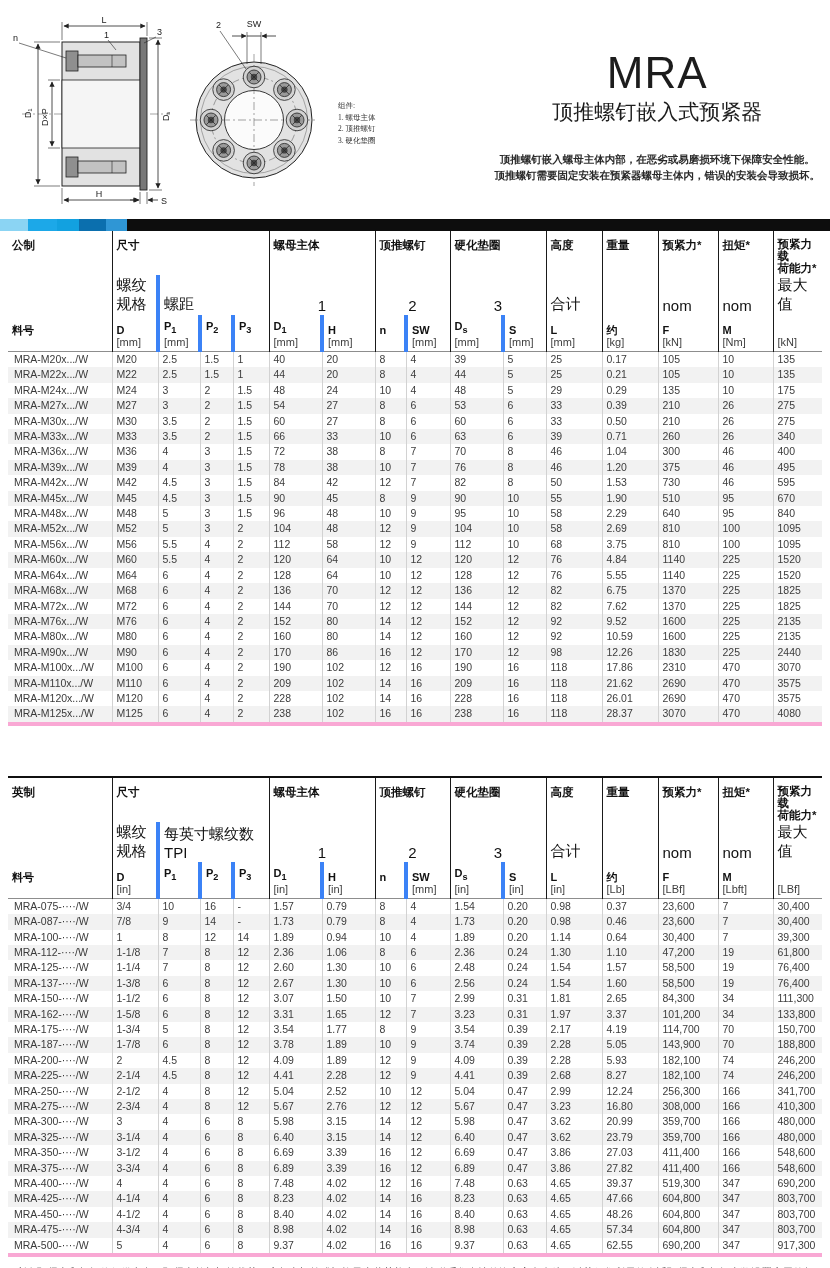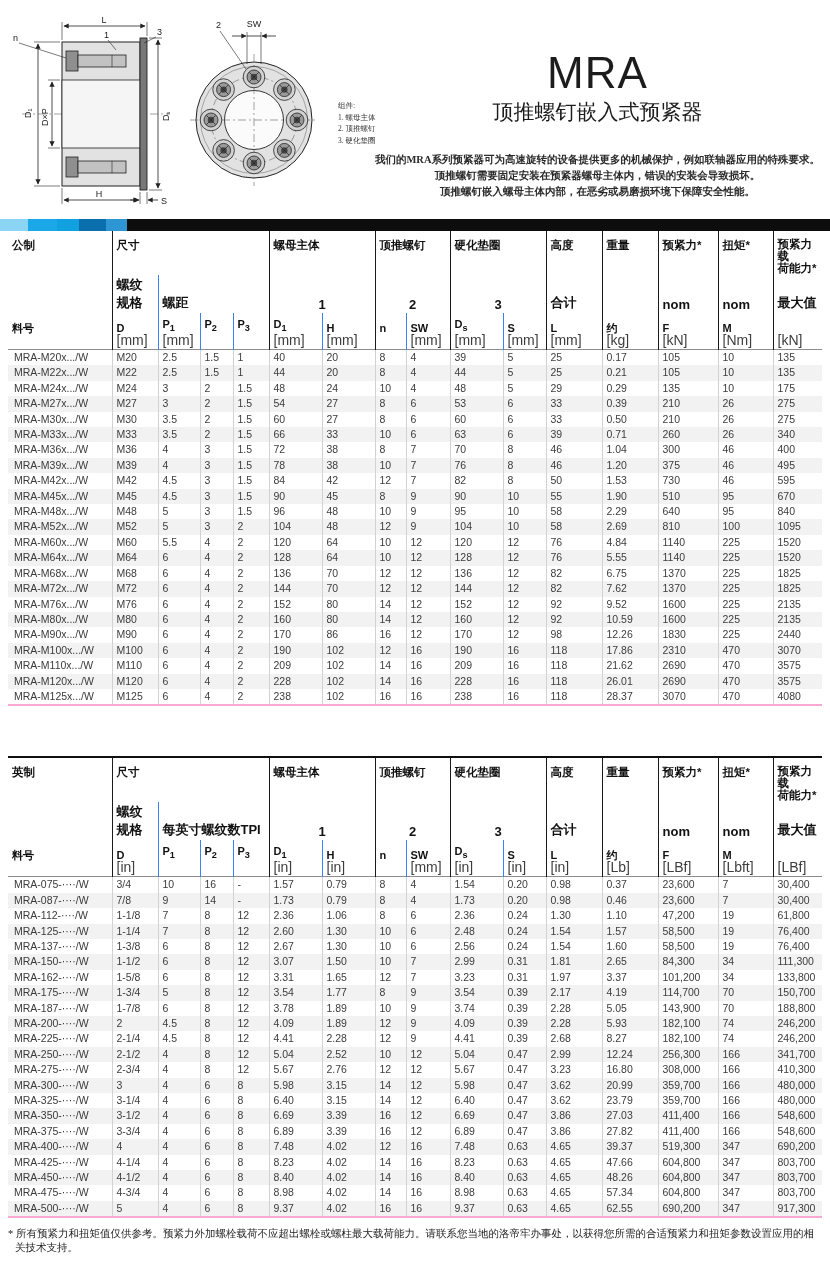--- a/index.html
+++ b/index.html
@@ -13,33 +13,33 @@
   .desc{margin-top:27px;font-family:"Liberation Serif",serif;font-size:10.5px;line-height:16px;color:#2a2a2a;font-weight:bold;}
   .bar{display:flex;height:12px;width:830px;}
   .bar div{height:12px;}
   .tbl-wrap{margin:0 8px;}
   .imp-wrap{margin-top:50px;}
   table.spec{border-collapse:collapse;table-layout:fixed;width:814px;}
   table.spec.imp{border-top:2px solid #101010;}
   .spec th,.spec td{padding:1px 4px;text-align:left;font-weight:normal;vertical-align:bottom;}
   .spec thead{border-bottom:1px solid #8d8d8d;}
   .spec th.grp{font-size:11.5px;font-weight:bold;color:#111;vertical-align:top;padding-top:7px;height:24px;}
-  .spec th.sub{font-size:13px;font-weight:bold;color:#111;height:20px;vertical-align:bottom;}
+  .spec th.sub{font-size:15px;font-weight:normal;color:#111;height:20px;vertical-align:bottom;}
   .spec th.head{font-size:11px;color:#111;height:32px;vertical-align:bottom;padding-bottom:3px;margin-top:11px;}
   .spec th .sym{font-weight:bold;line-height:12px;}
-  .spec th .unit{font-weight:normal;font-size:14px;color:#3d3d3d;line-height:12px;}
+  .spec th .unit{font-weight:normal;font-size:11px;color:#3d3d3d;line-height:12px;}
   .spec th.ctr{text-align:center;}
   .spec th.cap div{line-height:12px;}
   .spec th.bl{border-left:1px solid #1a1a1a;}
-  .spec th.gl{border-left:1px solid #3b82f6;}
+  .spec th.gl{border-left:4px solid #3b82f6;}
   .spec td{font-size:10.5px;color:#3c3c3c;line-height:13.4px;height:13.4px;white-space:nowrap;overflow:hidden;}
   .spec td.bv{border-left:1px solid #d2d2d2;}
   .spec td.part{padding-left:6px;color:#3a3a3a;}
   .spec tbody tr:nth-child(even){background:#f2f2f2;}
-  .spec tbody{border-bottom:2px solid #f9a8d4;}
+  .spec tbody{border-bottom:4px solid #f9a8d4;}
   .footnotes{margin:9px 8px 0 8px;font-family:"Liberation Serif",serif;font-size:10.5px;
     color:#1e1e1e;line-height:13.5px;}
   .footnotes p{margin:0;}
   .fn-star{text-indent:-7px;padding-left:7px;}
   svg text{font-family:"Liberation Sans",sans-serif;font-size:9px;fill:#1a1a1a;}
   svg .dim{stroke:#222;stroke-width:.8;}
   svg .ext{stroke:#222;stroke-width:.6;}
   svg .cl{stroke:#666;stroke-width:.6;stroke-dasharray:8 3 2 3;}
   svg .ldr{stroke:#222;stroke-width:.6;}
 </style>
@@ -186,23 +186,22 @@
       <div>1. 螺母主体</div>
       <div>2. 顶推螺钉</div>
       <div>3. 硬化垫圈</div>
     </div>
   </div>
 
   <div class="title-block">
     <div class="brand">MRA</div>
     <div class="subtitle">顶推螺钉嵌入式预紧器</div>
     <div class="desc">
-      <div>我们的MRA系列预紧器可为高速旋转的设备提供更多的机械保护，例如联轴器应用的特殊要求。</div>
+      <div>顶推螺钉嵌入螺母主体内部，在恶劣或易磨损环境下保障安全性能。</div>
       <div>顶推螺钉需要固定安装在预紧器螺母主体内，错误的安装会导致损坏。</div>
-      <div>顶推螺钉嵌入螺母主体内部，在恶劣或易磨损环境下保障安全性能。</div>
     </div>
   </div>
 </div>
 
 <div class="bar" id="accent-bar">
     <div style="width: 28px; background: rgb(139, 212, 243);"></div>
     <div style="width: 29px; background: rgb(28, 168, 232);"></div>
     <div style="width: 22px; background: rgb(18, 161, 224);"></div>
     <div style="width: 27px; background: rgb(11, 111, 174);"></div>
     <div style="width: 21px; background: rgb(47, 150, 213);"></div>
@@ -536,20 +535,38 @@
           <td class="bv">9</td>
           <td class="bv">104</td>
           <td class="bv">10</td>
           <td class="bv">58</td>
           <td class="bv">2.69</td>
           <td class="bv">810</td>
           <td class="bv">100</td>
           <td class="bv">1095</td>
         </tr>
         <tr>
+          <td class="part">MRA-M56x.../W</td>
+          <td class="bv">M56</td>
+          <td class="bv">5.5</td>
+          <td class="bv">4</td>
+          <td class="bv">2</td>
+          <td class="bv">112</td>
+          <td class="bv">58</td>
+          <td class="bv">12</td>
+          <td class="bv">9</td>
+          <td class="bv">112</td>
+          <td class="bv">10</td>
+          <td class="bv">68</td>
+          <td class="bv">3.75</td>
+          <td class="bv">810</td>
+          <td class="bv">100</td>
+          <td class="bv">1095</td>
+        </tr>
+        <tr>
           <td class="part">MRA-M60x.../W</td>
           <td class="bv">M60</td>
           <td class="bv">5.5</td>
           <td class="bv">4</td>
           <td class="bv">2</td>
           <td class="bv">120</td>
           <td class="bv">64</td>
           <td class="bv">10</td>
           <td class="bv">12</td>
           <td class="bv">120</td>
@@ -890,20 +907,38 @@
           <td class="bv">4</td>
           <td class="bv">1.73</td>
           <td class="bv">0.20</td>
           <td class="bv">0.98</td>
           <td class="bv">0.46</td>
           <td class="bv">23,600</td>
           <td class="bv">7</td>
           <td class="bv">30,400</td>
         </tr>
         <tr>
+          <td class="part">MRA-100-····/W</td>
+          <td class="bv">1</td>
+          <td class="bv">8</td>
+          <td class="bv">12</td>
+          <td class="bv">14</td>
+          <td class="bv">1.89</td>
+          <td class="bv">0.94</td>
+          <td class="bv">10</td>
+          <td class="bv">4</td>
+          <td class="bv">1.89</td>
+          <td class="bv">0.20</td>
+          <td class="bv">1.14</td>
+          <td class="bv">0.64</td>
+          <td class="bv">30,400</td>
+          <td class="bv">7</td>
+          <td class="bv">39,300</td>
+        </tr>
+        <tr>
           <td class="part">MRA-112-····/W</td>
           <td class="bv">1-1/8</td>
           <td class="bv">7</td>
           <td class="bv">8</td>
           <td class="bv">12</td>
           <td class="bv">2.36</td>
           <td class="bv">1.06</td>
           <td class="bv">8</td>
           <td class="bv">6</td>
           <td class="bv">2.36</td>

